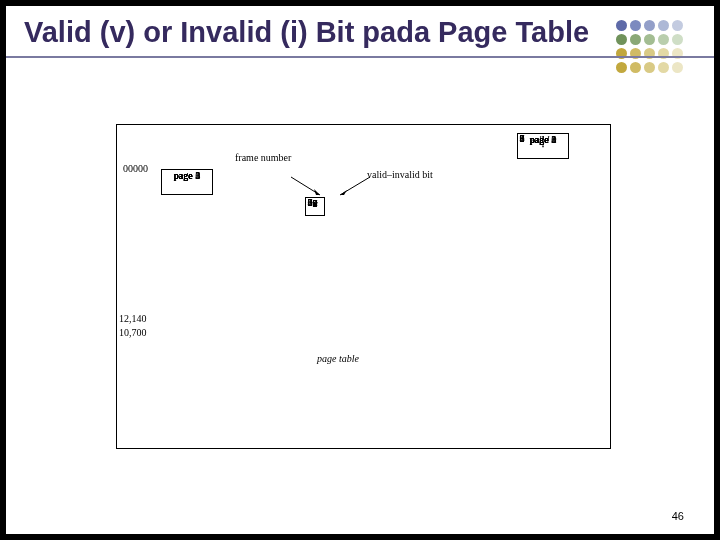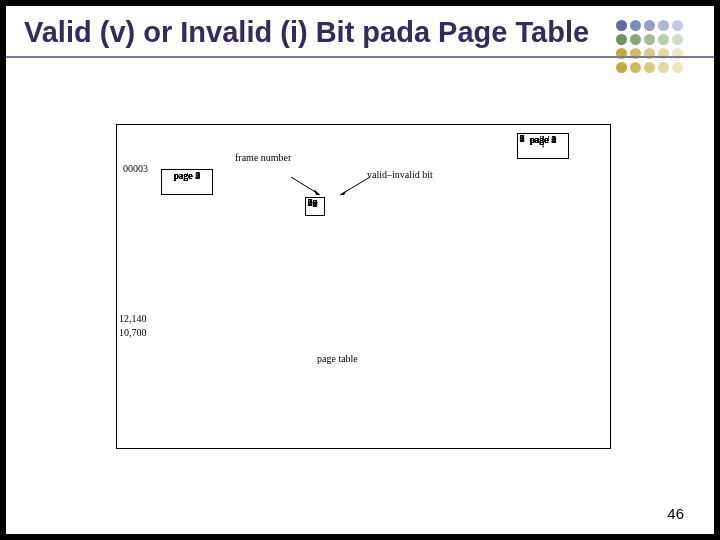--- a/index.html
+++ b/index.html
@@ -69,21 +69,21 @@
   .logical td { width: 52px; }
   .pt td { width: 20px; }
   .mem td { width: 52px; }
   .idxcol { border: none !important; text-align: right; padding-right: 4px !important; width: 14px !important; }
   .noborder { border: none !important; }
 
   .pagenum {
     position: absolute;
     bottom: 12px;
     right: 30px;
-    font-size: 15px;
+    font-size: 11px;
     font-family: Arial, sans-serif;
     color: #000;
   }
 </style>
 </head>
 <body>
 
 <div class="slide">
 
   <div class="dot-decor" id="dotdecor">
@@ -108,21 +108,21 @@
       <span style="background: rgb(227, 217, 165);"></span>
       <span style="background: rgb(236, 230, 197);"></span>
     </div>
 
   <div class="title-area">
     <div class="title">Valid (v) or Invalid (i) Bit pada Page Table</div>
   </div>
 
   <div class="figure">
 
-    <div class="lbl" style="left:6px; top:38px;">00003</div>
+    <div class="lbl" style="left:6px; top:38px;">00000</div>
     <div class="lbl" style="left:2px; top:188px;">12,140</div>
     <div class="lbl" style="left:2px; top:202px;">10,700</div>
 
     <table class="box logical" style="left:44px; top:44px;">
       <tbody>
           <tr>
             <td style="height:26px">page 0</td>
           </tr>
       <tr>
             <td style="height:26px">page 1</td>
@@ -188,21 +188,21 @@
             <td>0</td>
             <td>i</td>
           </tr>
       <tr>
             <td class="idxcol">7</td>
             <td>0</td>
             <td>i</td>
           </tr>
     </tbody>
       </table>
-    <div class="smalllabel" style="left:200px; top:228px;">page table</div>
+    <div class="smalllabel" style="left:200px; top:228px;font-style:italic;">page table</div>
 
     <table class="box mem" style="left:400px; top:8px;">
       <tbody>
           <tr>
             <td class="idxcol">0</td>
             <td style="height:26px"></td>
           </tr>
       <tr>
             <td class="idxcol">1</td>
             <td style="height:26px"></td>

